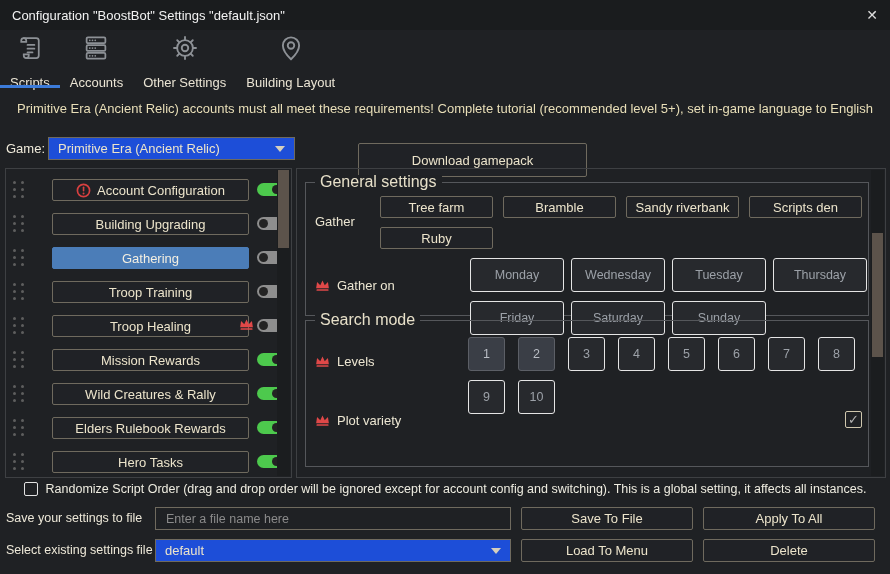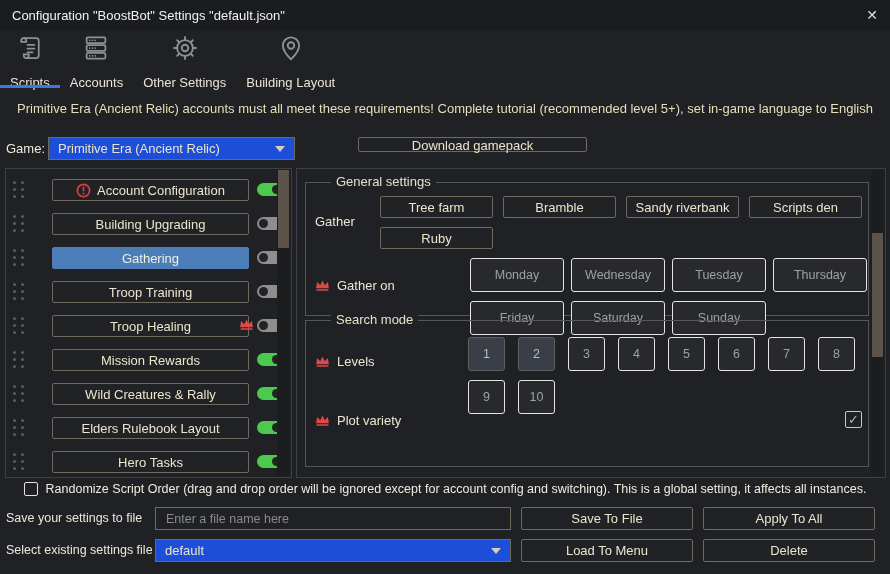--- a/index.html
+++ b/index.html
@@ -22,21 +22,21 @@
   
   .notice { position:absolute; top:97px; left:0; right:0; height:24px; line-height:24px; text-align:center; font-size:13px; color:#e9dfb8; }
 
   
   .game-row { position:absolute; top:137px; left:0; right:0; height:23px; }
   .game-row .glabel { position:absolute; left:6px; top:0; line-height:23px; font-size:13px; color:#efeada; }
   .combo { position:absolute; height:23px; border:1px solid #6f6a5e; background:#1d4ed8; display:flex; align-items:center; padding:0 9px; font-size:13px; color:#ece4cb; }
   .combo .arrow { margin-left:auto; width:0; height:0; border-left:5px solid transparent; border-right:5px solid transparent; border-top:6px solid #d5cfbe; }
   .game-combo { left:48px; width:247px; }
   .btn { border:1px solid #6f6a5e; background:#202226; color:#ece4cb; font-size:13px; font-family:inherit; border-radius:2px; text-align:center; }
-  .download-btn { position:absolute; left:358px; top:0; width:229px; height:15px; }
+  .download-btn { position:absolute; left:358px; top:6px; width:229px; height:34px; }
 
   
   .left-panel { position:absolute; left:5px; top:168px; width:287px; height:310px; border:1px solid #3e4043; }
   .right-panel { position:absolute; left:296px; top:168px; width:590px; height:310px; border:1px solid #3e4043; }
 
   
   .scrollbar { position:absolute; top:1px; bottom:1px; right:1px; width:13px; background:#1b1d1f; }
   .scroll-thumb { position:absolute; left:1px; right:1px; background:#5c534b; }
   .left-panel .scroll-thumb { top:0; height:78px; }
   .right-panel .scroll-thumb { top:63px; height:124px; }
@@ -50,21 +50,21 @@
   .script-btn.selected { background:#4b7db8; border-color:#4b7db8; color:#f3efe2; }
   .warn-wrap { display:flex; align-items:center; }
   .crown-slot { position:absolute; left:233px; top:3px; width:15px; height:15px; }
   .toggle { position:absolute; left:251px; top:4px; width:26px; height:13px; border-radius:7px; background:#8e8e8e; cursor:pointer; }
   .toggle .knob { position:absolute; top:2px; left:2px; width:9px; height:9px; border-radius:50%; background:#232323; }
   .toggle.on { background:#4dc94d; }
   .toggle.on .knob { left:auto; right:2px; }
 
   
   .group { position:absolute; border:1px solid #55575b; }
-  .group-label { position:absolute; top:-8px; left:25px; background:#1f2124; padding:0 5px; font-size:13px; color:#e7e0c9; line-height:14px; }
+  .group-label { position:absolute; top:-8px; left:9px; background:#1f2124; padding:0 5px; font-size:16px; color:#e7e0c9; line-height:14px; }
   .group-general { left:8px; top:13px; width:564px; height:134px; }
   .group-search { left:8px; top:151px; width:564px; height:147px; }
 
   .side-label { position:absolute; font-size:13px; color:#ece6d2; display:flex; align-items:center; gap:7px; }
   .gather-label { left:9px; top:31px; }
   .gather-on-label { left:9px; top:95px; }
   .levels-label { left:9px; top:33px; }
   .plot-label { left:9px; top:92px; }
 
   .gather-wrap { position:absolute; left:74px; top:13px; width:492px; display:flex; flex-wrap:wrap; gap:9px 10px; }
@@ -340,21 +340,21 @@
           <span class="dots">
             <i></i>
             <i></i>
             <i></i>
             <i></i>
             <i></i>
             <i></i>
           </span>
           <button class="btn script-btn">
 
-            <span>Elders Rulebook Layout</span>
+            <span>Elders Rulebook Rewards</span>
           </button>
           <span class="crown-slot">
             
           </span>
           <span class="toggle on">
             <span class="knob"></span>
           </span>
         </div>
 
         <div class="script-row">

